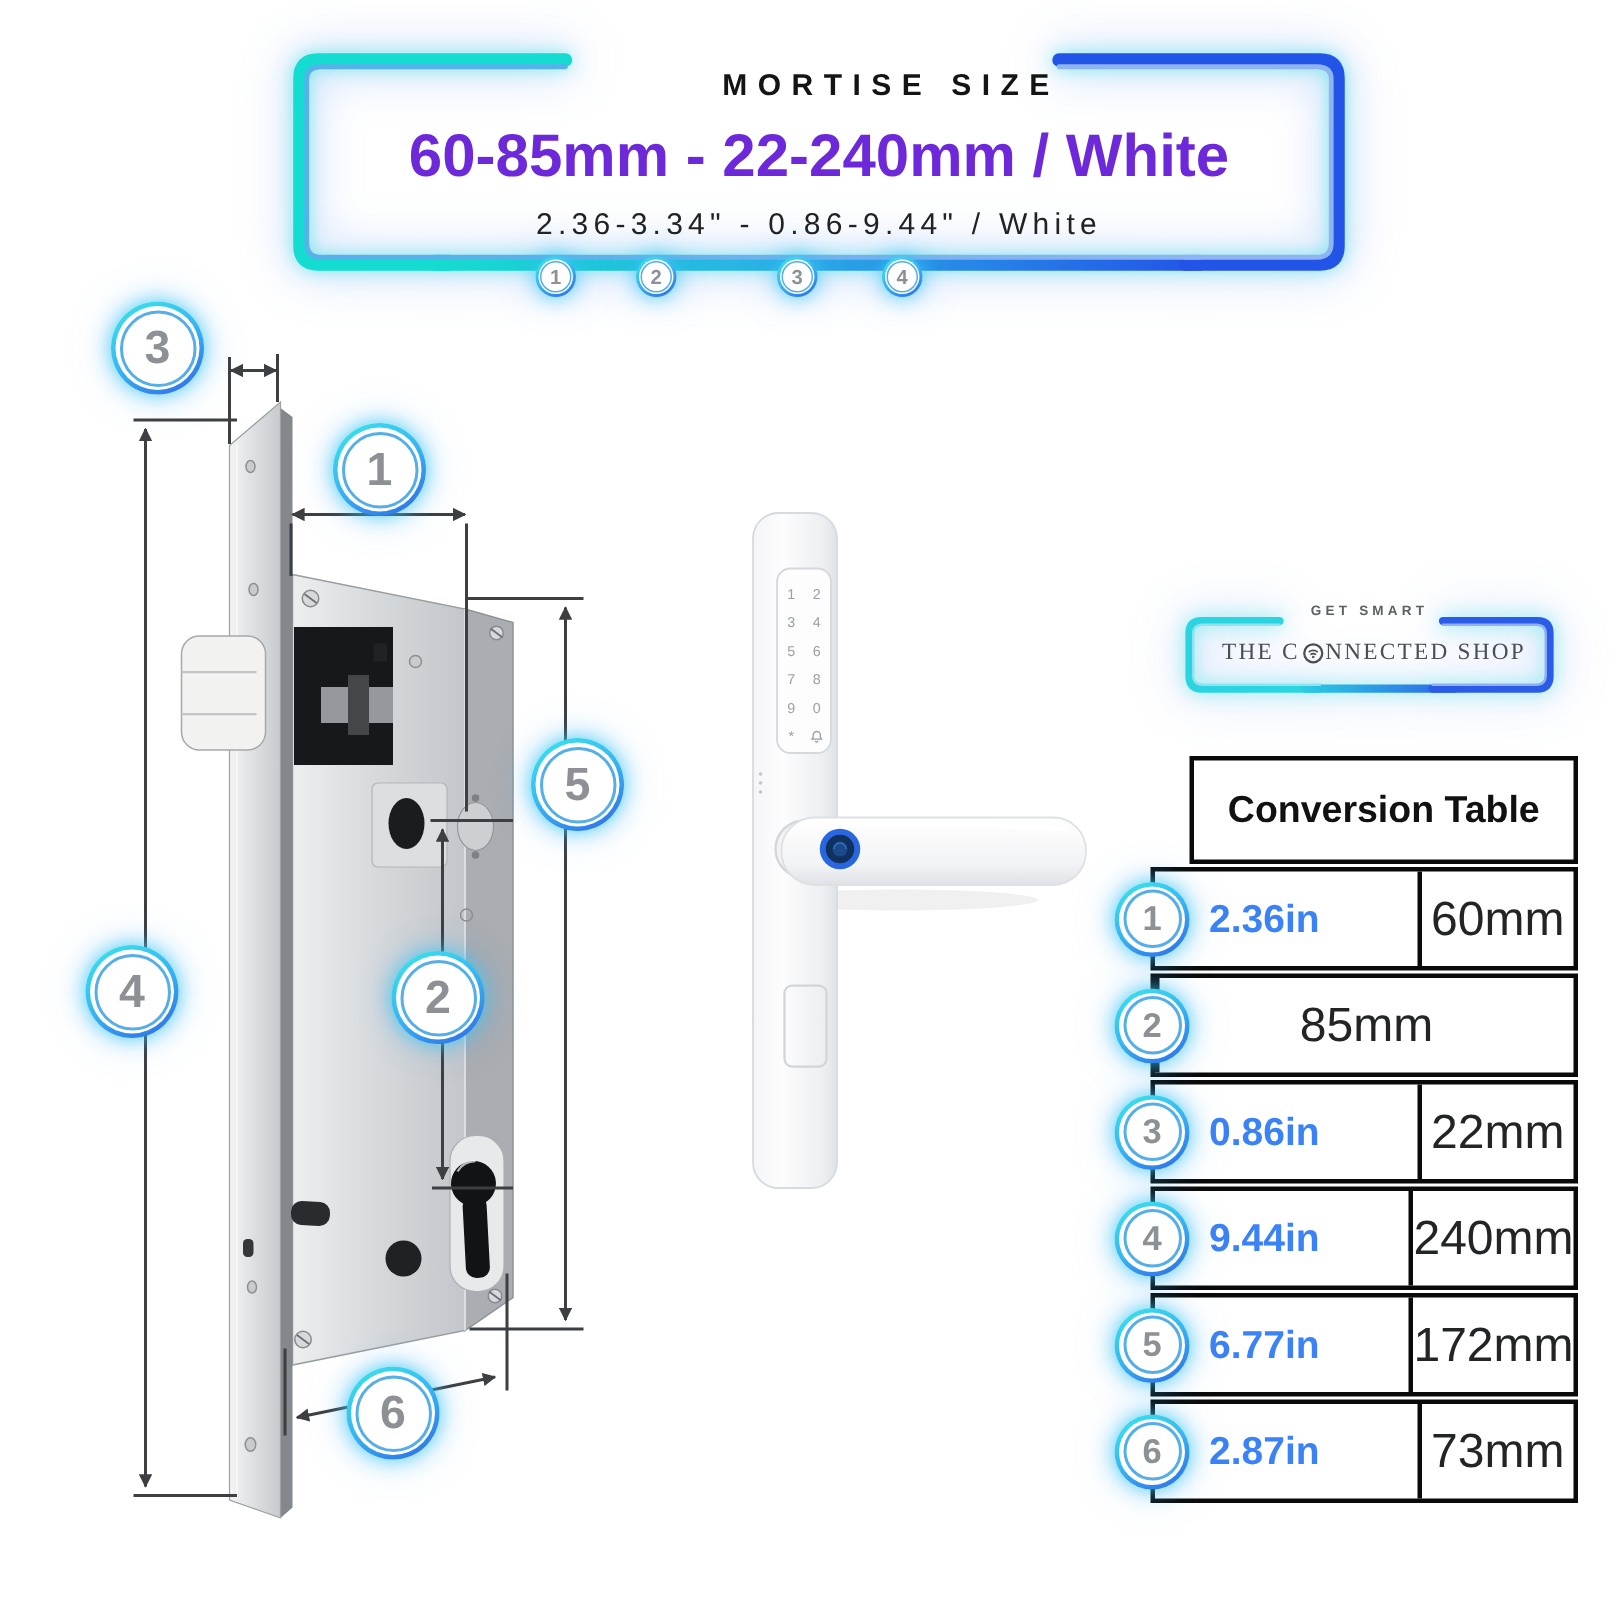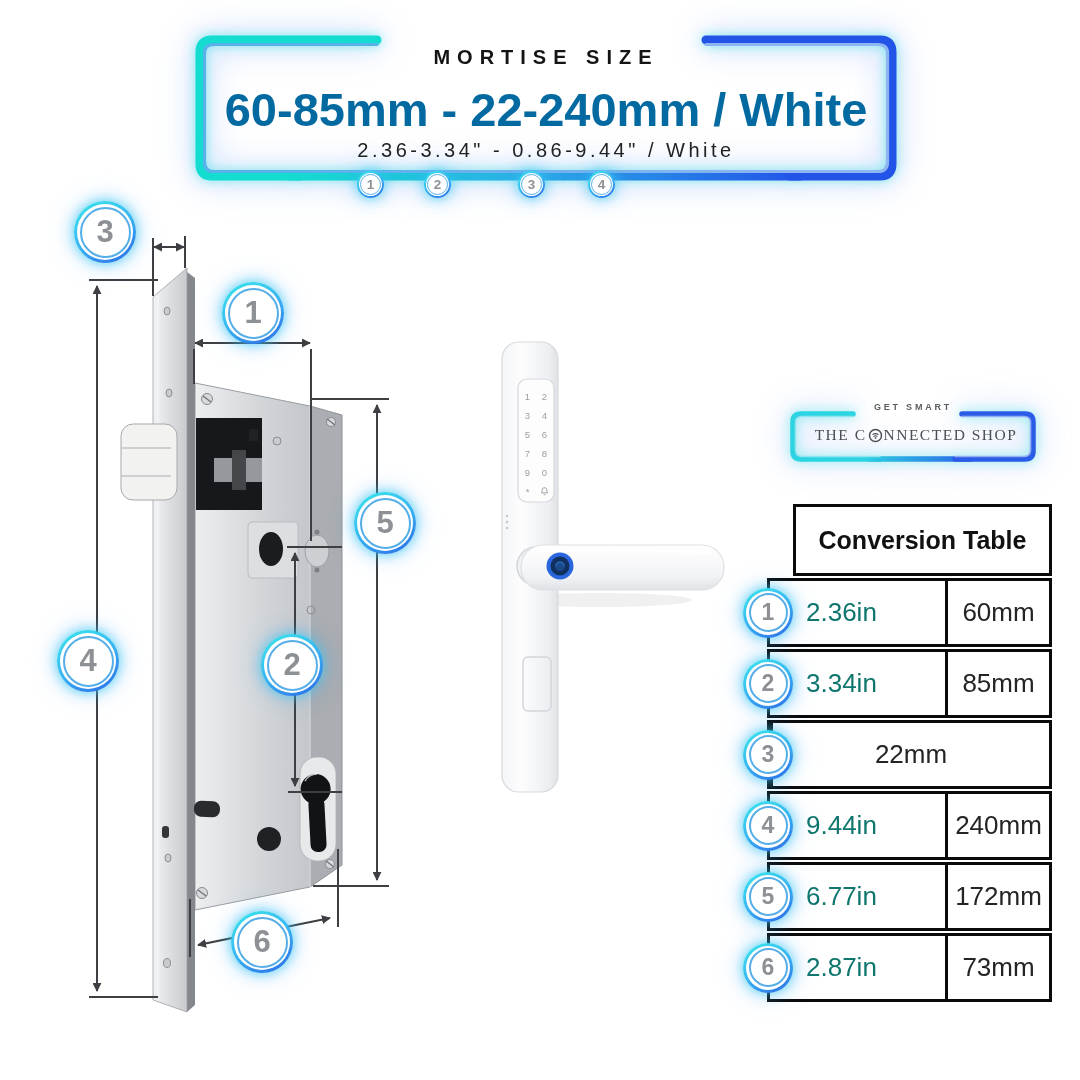--- a/index.html
+++ b/index.html
@@ -6,23 +6,23 @@
   .canvas{position:relative;width:1080px;height:1080px;background:#ffffff;overflow:hidden;
           font-family:"Liberation Sans",sans-serif;}
   .abs{position:absolute;}
 
   
   .neon-svg{filter:drop-shadow(0 0 6px rgba(34,222,220,.55)) drop-shadow(0 0 16px rgba(70,130,246,.38));}
 
   
   .hdr-text{left:197px;top:0;width:698px;text-align:center;}
   .kicker{position:absolute;top:46px;left:0;width:100%;font-size:20px;letter-spacing:7px;
-          font-weight:600;color:#141414;}
-  .big-title{position:absolute;top:82px;left:0;width:100%;font-size:47px;font-weight:bold;
-             color:#0369a1;letter-spacing:0;}
+          font-weight:600;color:#141414;padding-left:48px;}
+  .big-title{position:absolute;top:82px;left:0;width:100%;font-size:40px;font-weight:bold;
+             color:#6d28d9;letter-spacing:0;}
   .sub-title{position:absolute;top:139px;left:0;width:100%;font-size:20px;letter-spacing:3.5px;
              color:#222;font-weight:400;}
 
   
   .badge{position:absolute;border-radius:50%;box-sizing:border-box;padding:3px;
          background:linear-gradient(150deg,#3ae3ea 5%,#37b5f2 50%,#2d6fe8 95%);
          box-shadow:0 0 12px rgba(56,205,245,.8),0 0 26px rgba(56,160,245,.35);}
   .badge-inner{width:100%;height:100%;border-radius:50%;background:#fff;display:flex;
                align-items:center;justify-content:center;position:relative;
                font-weight:bold;color:#8d9195;}
@@ -32,23 +32,23 @@
   .badge.sm .badge-inner{font-size:13.5px;}
   .badge.sm .badge-inner::before{inset:1px;border-width:1.5px;}
   .badge.tb{width:50px;height:50px;}  .badge.tb .badge-inner{font-size:23px;}
 
   
   .ct{left:767px;top:504px;width:285px;}
   .ct-header{box-sizing:border-box;height:72px;border:3px solid #0a0a0a;display:flex;
              align-items:center;justify-content:center;font-size:25px;font-weight:bold;color:#111;background:#fff;margin-left:26px;}
   .ct-row{box-sizing:border-box;height:69px;margin-top:2px;border:3px solid #0a0a0a;display:flex;
           position:relative;background:#fff;}
-  .cell-in{width:139px;display:flex;align-items:center;padding-left:36px;font-size:26px;color:#0f766e;}
+  .cell-in{width:139px;display:flex;align-items:center;padding-left:36px;font-size:26px;color:#3b82f6;font-weight:bold;}
   .cell-mm{flex:1;border-left:3px solid #0a0a0a;display:flex;align-items:center;justify-content:center;
-           font-size:26px;color:#232426;}
+           font-size:32px;color:#232426;}
   .row-badge{left:-27px;top:50%;transform:translateY(-50%);}
 
   
   .brand-tagline{left:792px;top:402px;width:242px;text-align:center;font-size:9px;
                  letter-spacing:2.8px;font-weight:bold;color:#5c6064;}
   .brand-name{left:786px;top:426px;width:260px;display:flex;align-items:center;justify-content:center;
               color:#4b4e52;font-size:15.5px;letter-spacing:1.5px;font-weight:500;font-family:Liberation Serif, serif;}
   .brand-name .wifi{margin:1px 1px 0 1px;display:inline-flex;}
 
   
@@ -302,27 +302,27 @@
       <div class="badge tb abs row-badge">
         <div class="badge-inner">1</div>
         </div>
       <div class="cell-in">2.36in</div>
       <div class="cell-mm">60mm</div>
     </div>
     <div class="ct-row">
       <div class="badge tb abs row-badge">
         <div class="badge-inner">2</div>
         </div>
-      <div class="cell-in">3.34in</div>
       <div class="cell-mm">85mm</div>
     </div>
     <div class="ct-row">
       <div class="badge tb abs row-badge">
         <div class="badge-inner">3</div>
         </div>
+      <div class="cell-in">0.86in</div>
       <div class="cell-mm">22mm</div>
     </div>
     <div class="ct-row">
       <div class="badge tb abs row-badge">
         <div class="badge-inner">4</div>
         </div>
       <div class="cell-in">9.44in</div>
       <div class="cell-mm">240mm</div>
     </div>
     <div class="ct-row">

